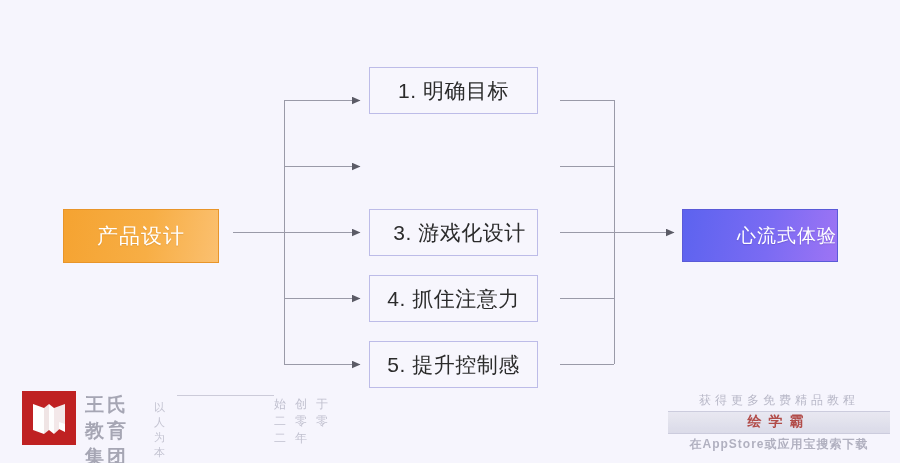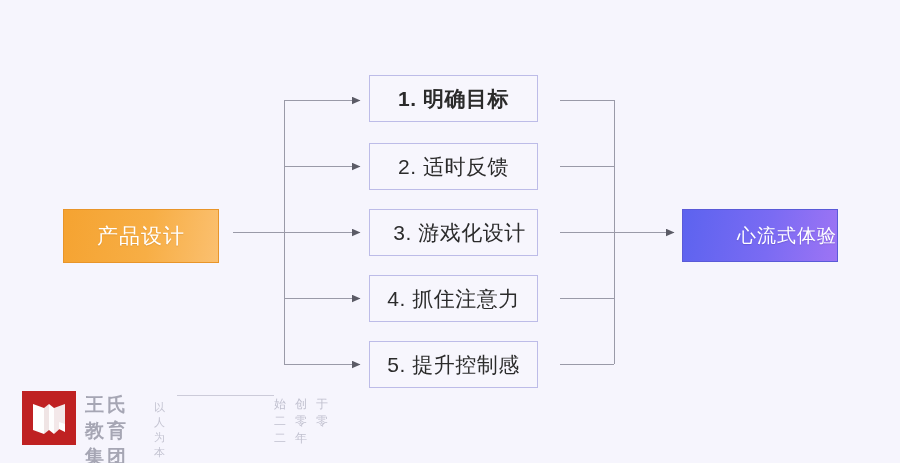--- a/index.html
+++ b/index.html
@@ -45,21 +45,21 @@
     background: #f7f6fd;
     border: 1px solid #bdbce8;
     color: #2b2b2b;
     font-size: 21px;
     letter-spacing: 0.5px;
   }
   .step-box .step-label {
     display: inline-block;
   }
 
-  #step-1 { top: 75px; font-weight: bold; }
+  #step-1 { top: 67px; }
   #step-2 { top: 143px; }
   #step-3 { top: 209px; padding-left: 12px; }
   #step-4 { top: 275px; }
   #step-5 { top: 341px; }
 
   #source-node {
     left: 63px;
     top: 209px;
     width: 156px;
     height: 54px;
@@ -216,23 +216,20 @@
       <line x1="614" y1="232.5" x2="674" y2="232.5" marker-end="url(#arrowhead)"></line>
     </g>
   </svg>
 
   <div class="node" id="source-node">
     <span>产品设计</span>
   </div>
 
   <div class="node step-box" id="step-1">
     <span class="step-label">1. 明确目标</span>
-  </div>
-  <div class="node step-box" id="step-2">
-    <span class="step-label">2. 适时反馈</span>
   </div>
   <div class="node step-box" id="step-3">
     <span class="step-label">3. 游戏化设计</span>
   </div>
   <div class="node step-box" id="step-4">
     <span class="step-label">4. 抓住注意力</span>
   </div>
   <div class="node step-box" id="step-5">
     <span class="step-label">5. 提升控制感</span>
   </div>
@@ -254,14 +251,19 @@
     <div id="brand-text">
       <div id="brand-title-row">
         <span id="brand-name">王氏教育集团</span>
         <span id="brand-motto">以人为本</span>
       </div>
       <div id="brand-rule"></div>
       <div id="brand-founded">始创于二零零二年</div>
     </div>
   </div>
 
+  <div id="promo-watermark">
+    <div id="promo-line-top">获得更多免费精品教程</div>
+    <div id="promo-app-name">绘学霸</div>
+    <div id="promo-line-bottom">在AppStore或应用宝搜索下载</div>
+  </div>
 
 </div>
 
 </body></html>

